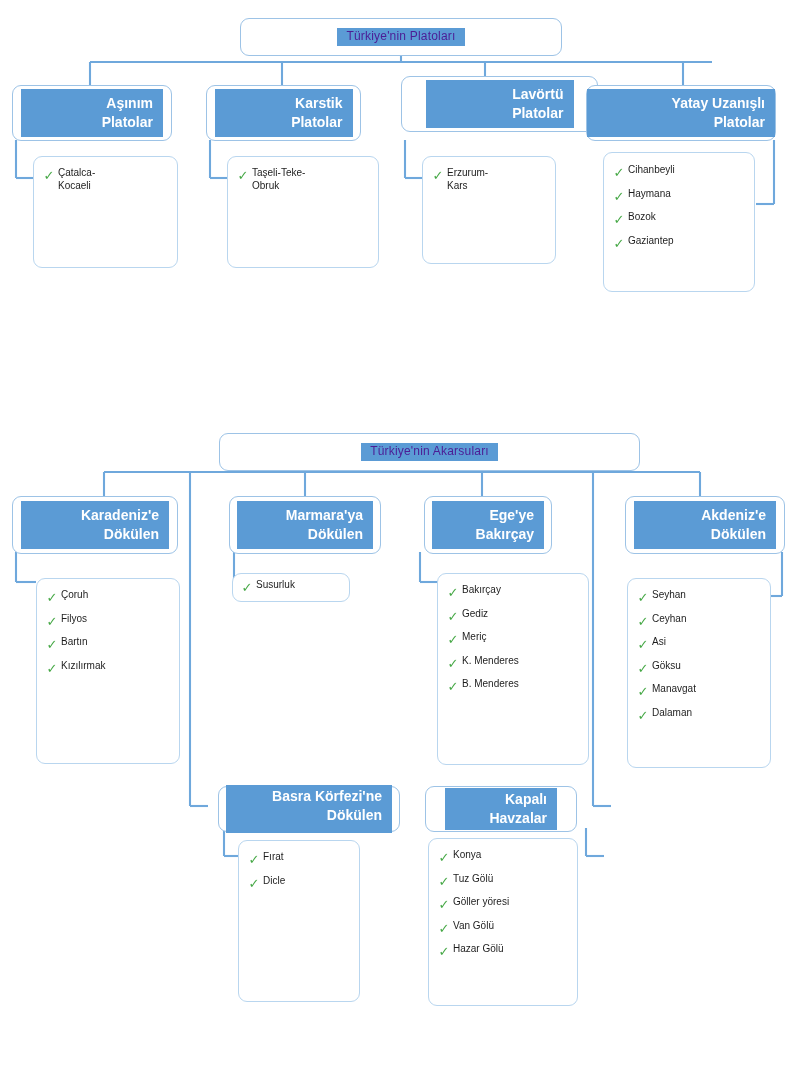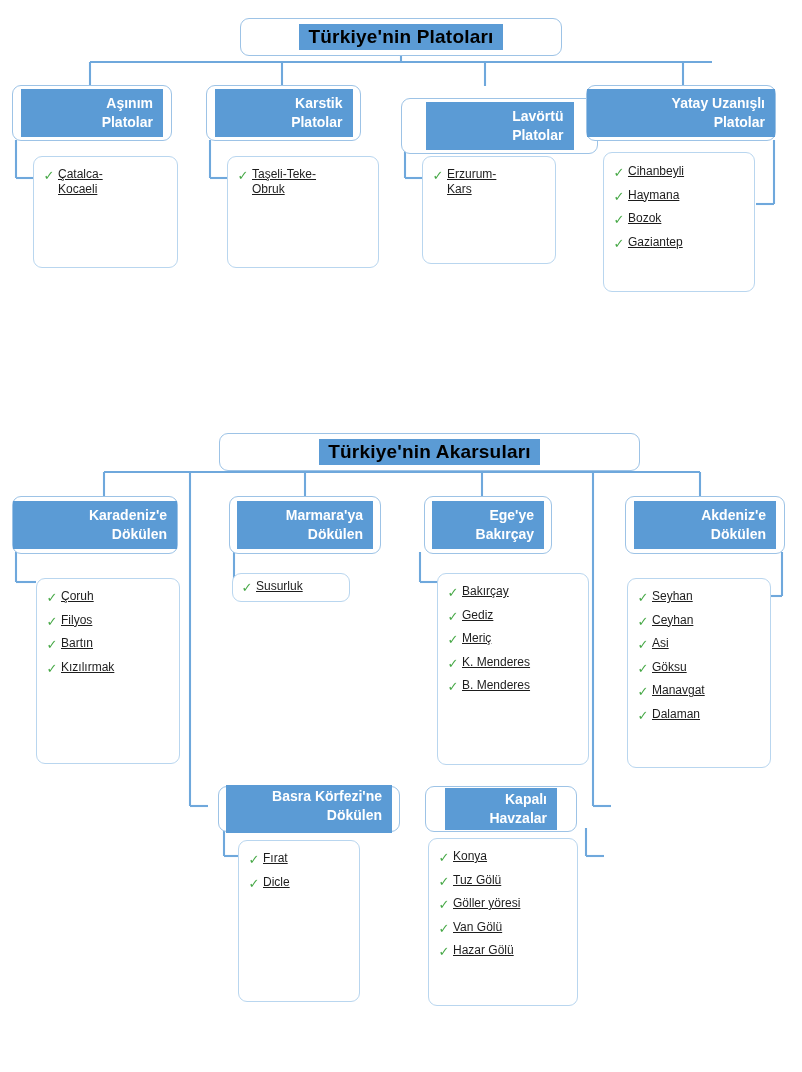--- a/index.html
+++ b/index.html
@@ -35,23 +35,23 @@
     background: #ffffff;
     border: 1.4px solid #9DC3E6;
     border-radius: 9px;
     box-sizing: border-box;
     display: flex;
     align-items: center;
     justify-content: center;
   }
   .title-band {
     background: #5B9BD5;
-    color: #000000;
-    font-weight: bold;
-    font-size: 19px;
+    color: #4c1d95;
+    font-weight: normal;
+    font-size: 12px;
     letter-spacing: 0.2px;
     padding: 2px 9px 3px 9px;
     white-space: nowrap;
     line-height: 1.15;
   }
 
   
   .cat-node {
     position: absolute;
     background: #ffffff;
@@ -92,24 +92,23 @@
   .check {
     color: #46A846;
     font-size: 13px;
     line-height: 1.2;
     width: 18px;
     flex: 0 0 18px;
     text-align: center;
     padding-top: 1px;
   }
   .item-label {
-    font-size: 12px;
+    font-size: 10px;
     color: #1d1d1d;
     white-space: pre-line;
-    text-decoration: underline;
   }
   .list-node.tight .list-row { margin-bottom: 0; }
 </style>
 </head>
 <body>
 
 <div class="diagram">
 
   <svg class="conn-svg" width="802" height="300">
     <g fill="none" stroke="#6FA8DC" stroke-width="2.1">
@@ -159,21 +158,21 @@
 Platolar</div>
   </div>
   <div class="list-node" style="left:227px; top:156px; width:152px; height:112px;">
     <div class="list-row">
       <span class="check">✓</span>
       <span class="item-label">Taşeli-Teke-
 Obruk</span>
     </div>
   </div>
 
-  <div class="cat-node" style="left:401px; top:98px; width:197px; height:56px;">
+  <div class="cat-node" style="left:401px; top:76px; width:197px; height:56px;">
     <div class="cat-band" style="width:148px;">Lavörtü
 Platolar</div>
   </div>
   <div class="list-node" style="left:422px; top:156px; width:134px; height:108px;">
     <div class="list-row">
       <span class="check">✓</span>
       <span class="item-label">Erzurum-
 Kars</span>
     </div>
   </div>
@@ -237,21 +236,21 @@
       <path d="M 586 828 L 586 856"></path>
       <path d="M 586 856 L 604 856"></path>
     </g>
   </svg>
 
   <div class="title-node" style="left:219px; top:433px; width:421px; height:38px;">
     <span class="title-band">Türkiye'nin Akarsuları</span>
   </div>
 
   <div class="cat-node" style="left:12px; top:496px; width:166px; height:58px;">
-    <div class="cat-band" style="width:164px;">Karadeniz'e
+    <div class="cat-band" style="width:148px;">Karadeniz'e
 Dökülen</div>
   </div>
   <div class="list-node" style="left:36px; top:578px; width:144px; height:186px;">
     <div class="list-row">
       <span class="check">✓</span>
       <span class="item-label">Çoruh</span>
     </div>
     <div class="list-row">
       <span class="check">✓</span>
       <span class="item-label">Filyos</span>

